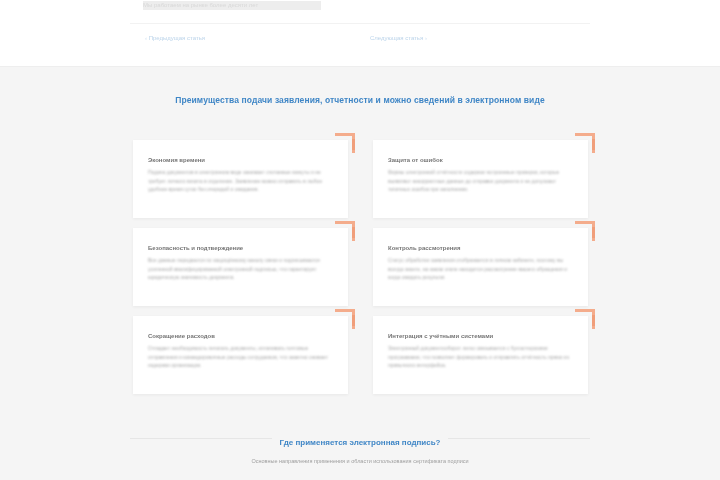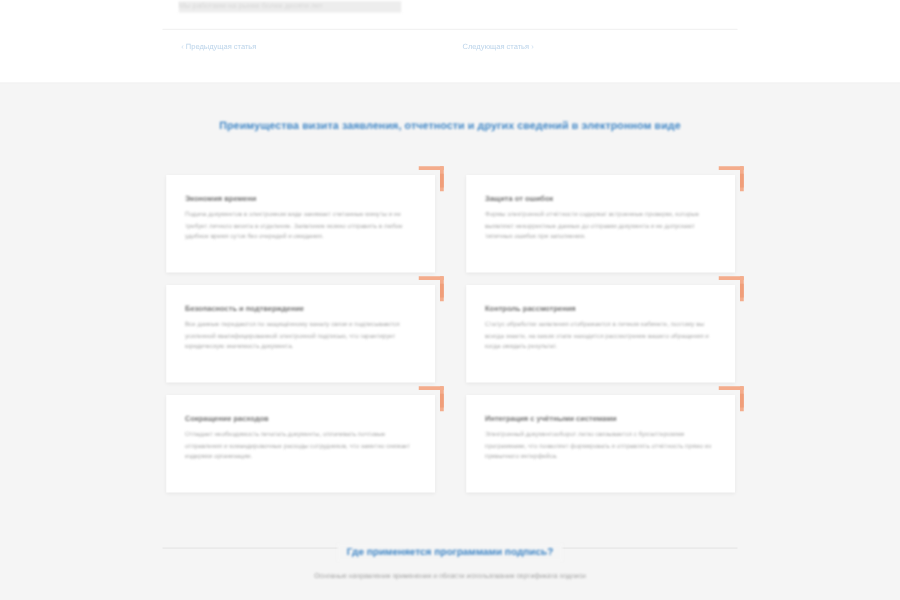--- a/index.html
+++ b/index.html
@@ -167,21 +167,21 @@
           <span class="nav-arrow">›</span>
         </div>
       </div>
 
     </div>
     <div class="topband-rule"></div>
   </div>
 
   <div class="main">
 
-    <div class="section-heading">Преимущества визита заявления, отчетности и других сведений в электронном виде</div>
+    <div class="section-heading">Преимущества подачи заявления, отчетности и можно сведений в электронном виде</div>
 
     <div class="grid">
 
       <div class="card col-l row-1">
         <div class="bracket"></div>
         <div class="card-title">Экономия времени</div>
         <div class="card-body">Подача документов в электронном виде занимает считанные минуты и не требует личного визита в отделение. Заявление можно отправить в любое удобное время суток без очередей и ожидания.</div>
       </div>
 
       <div class="card col-r row-1">
@@ -214,19 +214,19 @@
         <div class="card-body">Электронный документооборот легко связывается с бухгалтерскими программами, что позволяет формировать и отправлять отчётность прямо из привычного интерфейса.</div>
       </div>
 
     </div>
   </div>
 
   <div class="footer">
     <div class="footer-heading-wrap">
       <div class="footer-rule"></div>
       <div class="footer-heading">
-        <span>Где применяется программами подпись?</span>
+        <span>Где применяется электронная подпись?</span>
       </div>
     </div>
     <div class="footer-sub">Основные направления применения и области использования сертификата подписи</div>
   </div>
 
 </div>
 
 </body></html>

